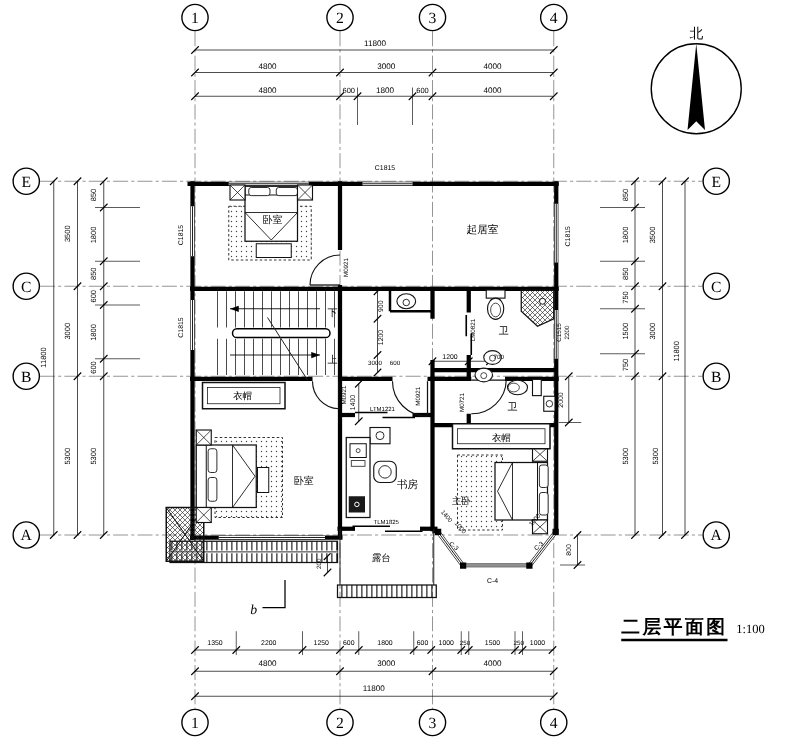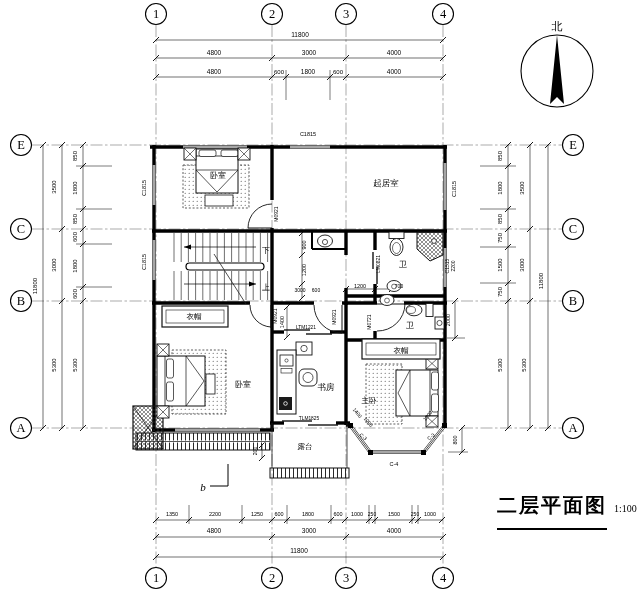--- a/index.html
+++ b/index.html
@@ -1,21 +1,21 @@
 <!DOCTYPE html>
 <html><head>
 <meta charset="utf-8">
 <style>
   html,body{margin:0;padding:0;background:#fff;}
   .canvas{position:relative;width:640px;height:600px;background:#fff;overflow:hidden;
           font-family:"Liberation Sans",sans-serif;}
   svg{position:absolute;left:0;top:0;}
   .title-block{position:absolute;left:497px;top:492px;white-space:nowrap;}
-  .title-block .tname{font-size:20px;font-weight:600;letter-spacing:2px;color:#000;
-      border-bottom:2px solid #000;padding-bottom:12px;font-family:"Liberation Sans",sans-serif;}
+  .title-block .tname{font-size:15px;font-weight:600;letter-spacing:2px;color:#000;
+      border-bottom:2px solid #000;padding-bottom:1px;font-family:"Liberation Sans",sans-serif;}
   .title-block .tscale{font-size:10px;margin-left:7px;color:#000;
       font-family:"Liberation Serif",serif;}
 </style>
 </head>
 <body>
 
 <div class="canvas">
   <svg id="plan" width="640" height="600" viewBox="0 0 640 600">
     <defs>
       <pattern id="dots" width="4" height="4" patternUnits="userSpaceOnUse">

